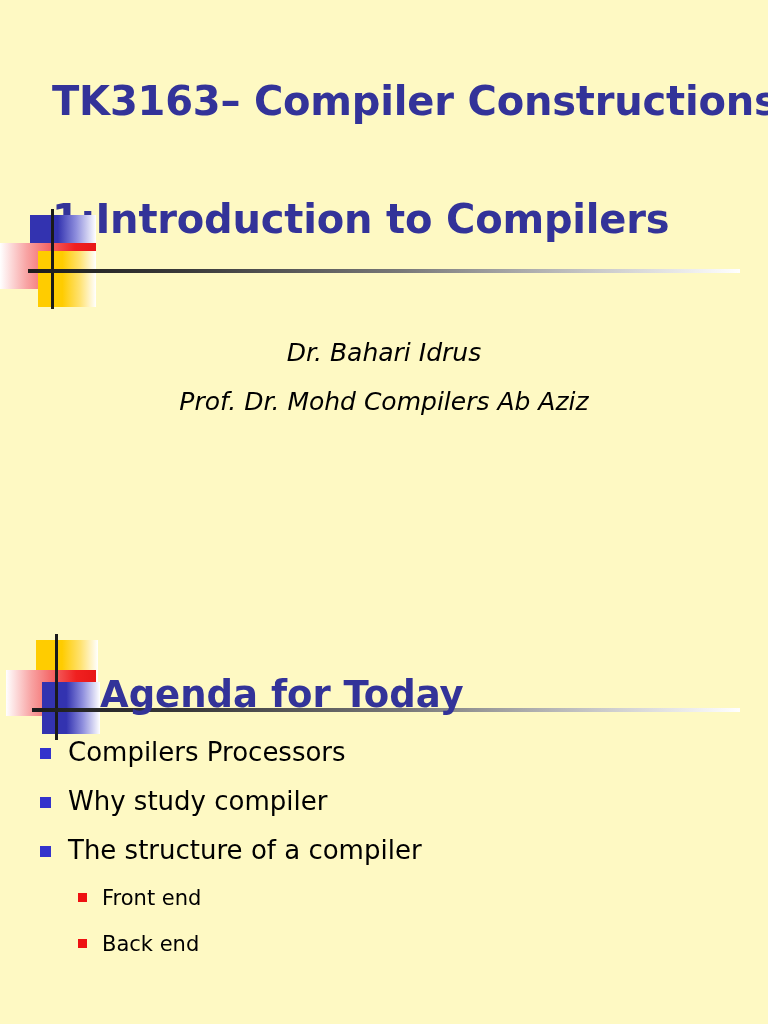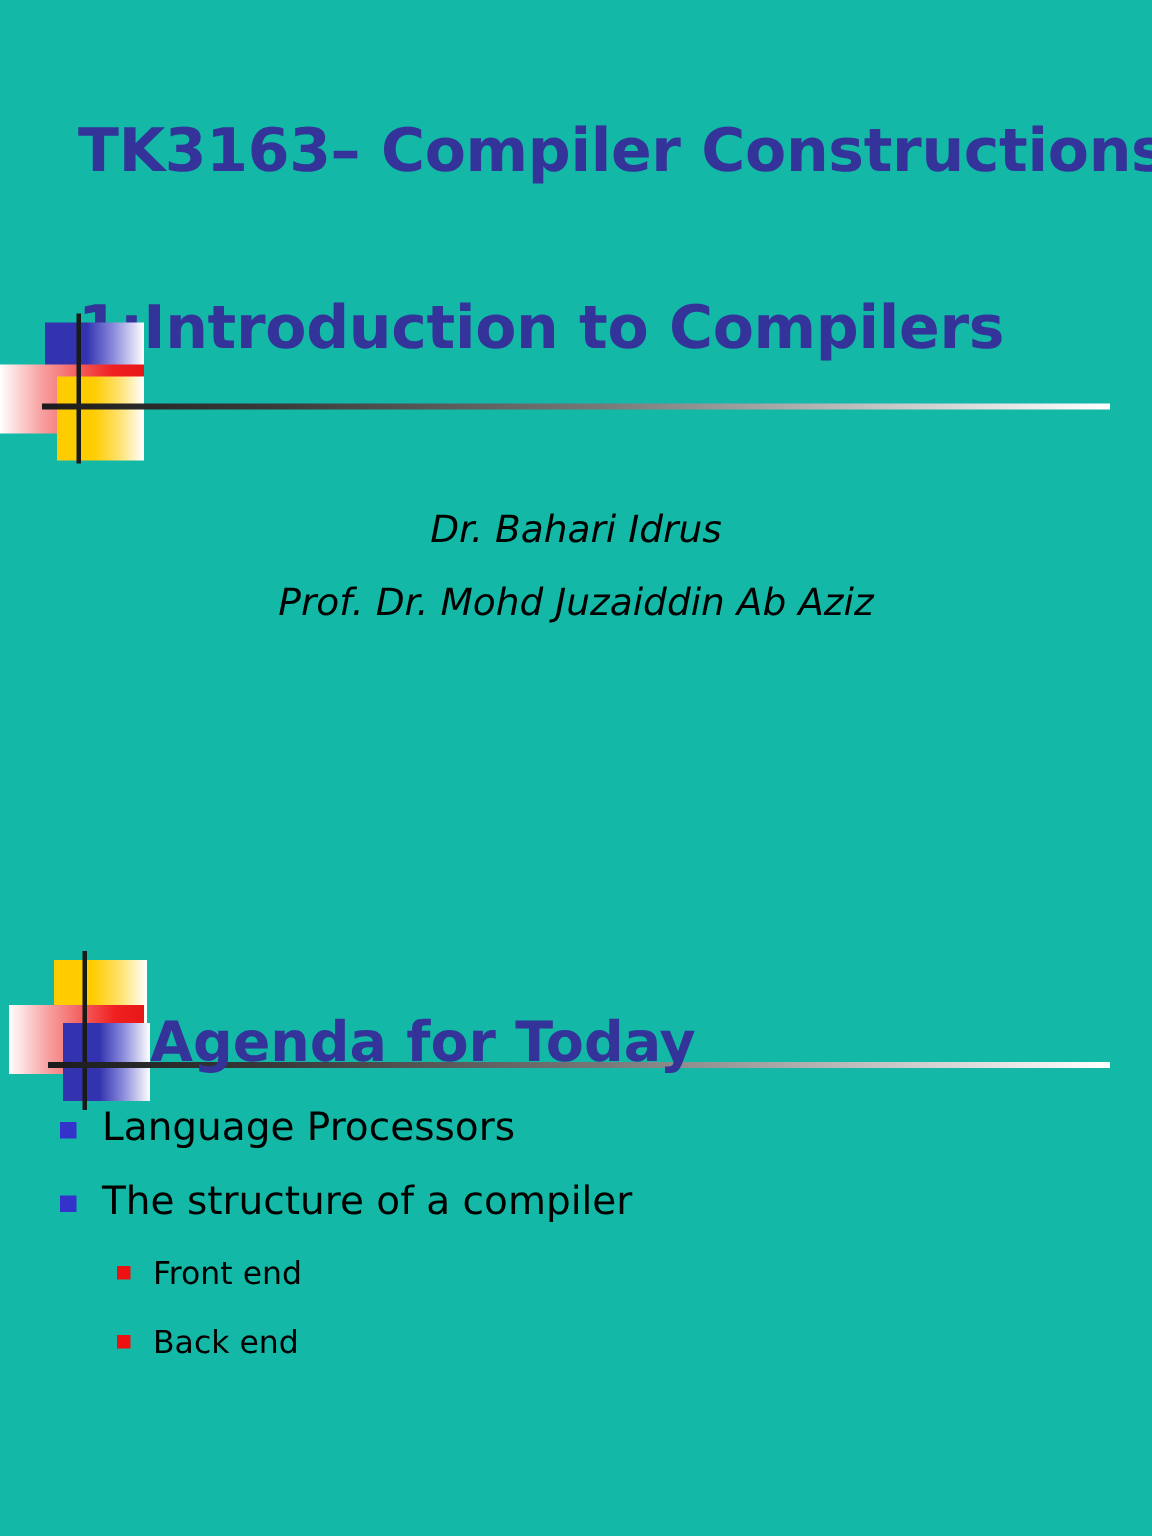--- a/index.html
+++ b/index.html
@@ -12,21 +12,21 @@
     height: 1024px;
     position: relative;
     overflow: hidden;
     font-family: "DejaVu Sans", "Liberation Sans", sans-serif;
     color: #000000;
   }
 
   .page {
     position: absolute;
     inset: 0;
-    background: #14b8a6;
+    background: #fef9c3;
   }
 
   
   .slide {
     position: absolute;
     left: 0;
     width: 768px;
   }
 
   
@@ -183,21 +183,21 @@
     <div class="deco" id="deco-title">
       <span class="sq sq-blue"></span>
       <span class="sq sq-red"></span>
       <span class="sq sq-yellow"></span>
       <span class="vline"></span>
       <span class="hline"></span>
     </div>
 
     <div class="presenters">
       <div>Dr. Bahari Idrus</div>
-      <div>Prof. Dr. Mohd Juzaiddin Ab Aziz</div>
+      <div>Prof. Dr. Mohd Compilers Ab Aziz</div>
     </div>
 
   </section>
 
   <section class="slide" id="slide-agenda">
 
     <div class="deco" id="deco-agenda">
       <span class="sq sq-yellow"></span>
       <span class="sq sq-red"></span>
       <span class="sq sq-blue"></span>
@@ -205,23 +205,27 @@
       <span class="hline"></span>
     </div>
 
     <h2 class="agenda-heading">Agenda for Today</h2>
 
     <div class="bullets">
 
 
       <div class="bullet-l1">
         <span class="marker"></span>
-        <span>Language Processors</span>
-      </div>
-
+        <span>Compilers Processors</span>
+      </div>
+
+      <div class="bullet-l1">
+        <span class="marker"></span>
+        <span>Why study compiler</span>
+      </div>
 
       <div class="bullet-l1">
         <span class="marker"></span>
         <span>The structure of a compiler</span>
       </div>
 
       <div class="sub-list">
         <div class="bullet-l2">
           <span class="marker"></span>
           <span>Front end</span>

